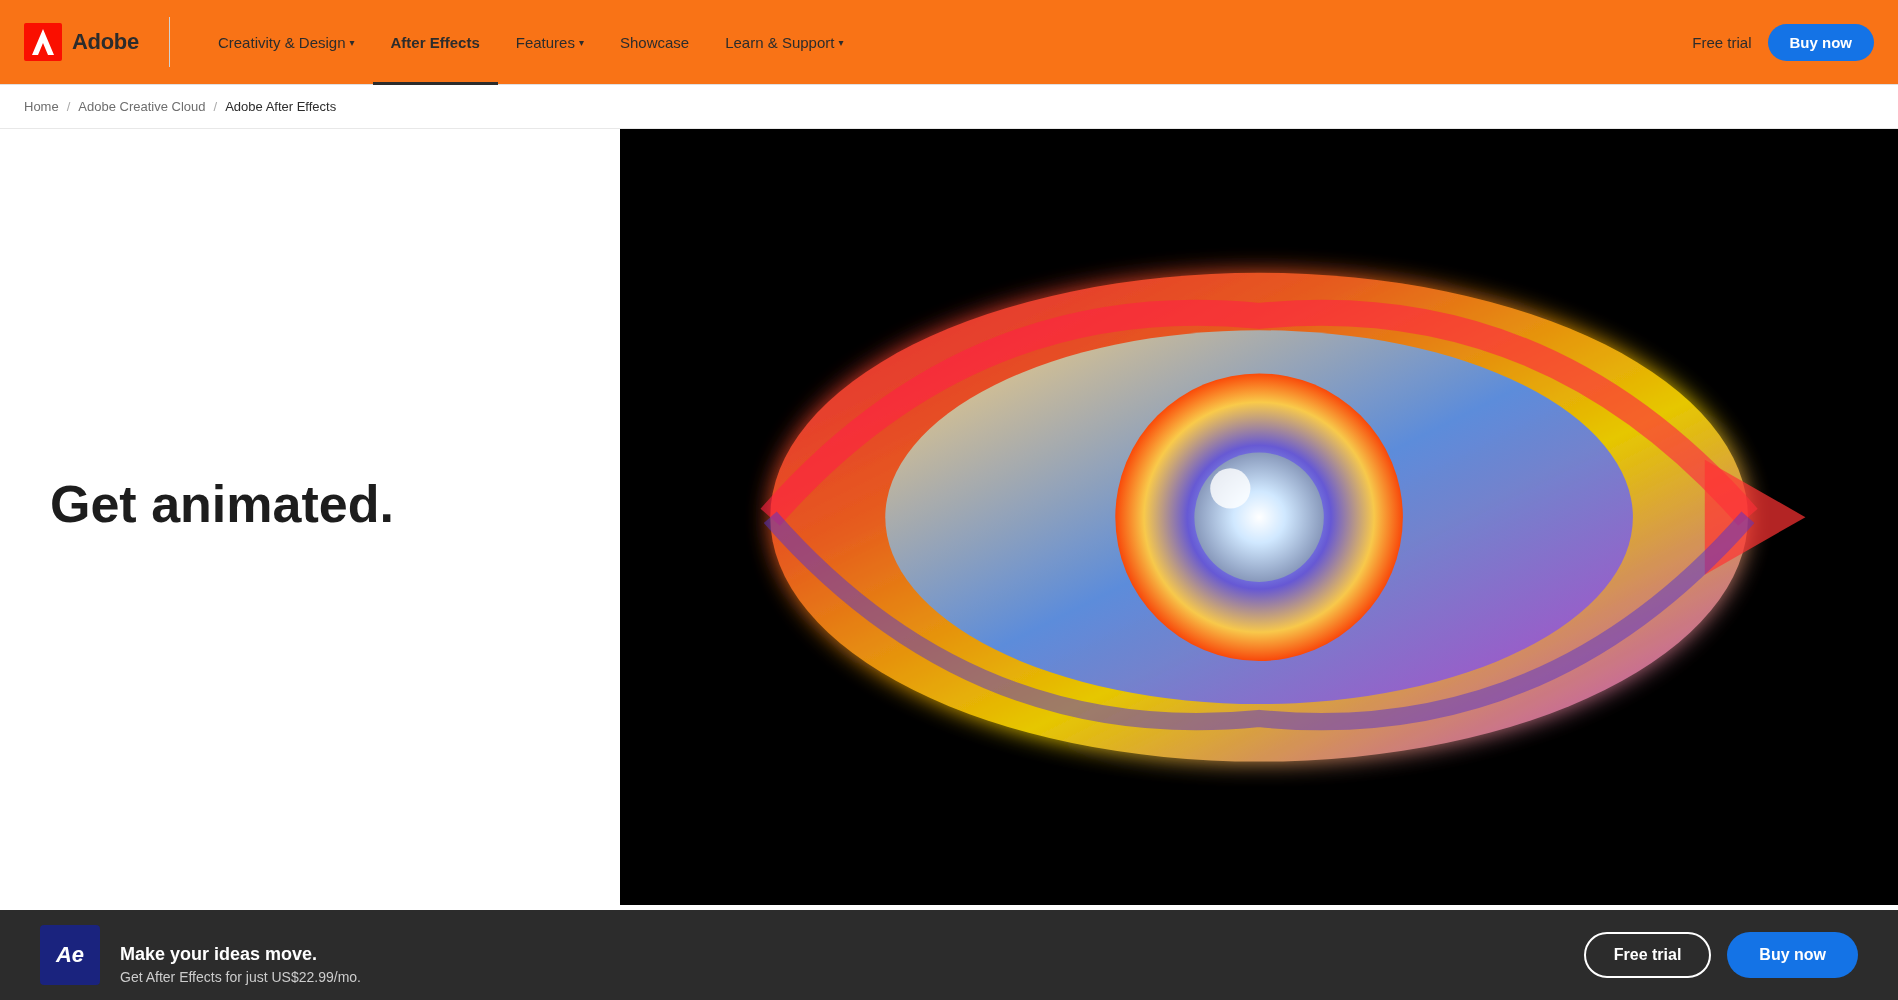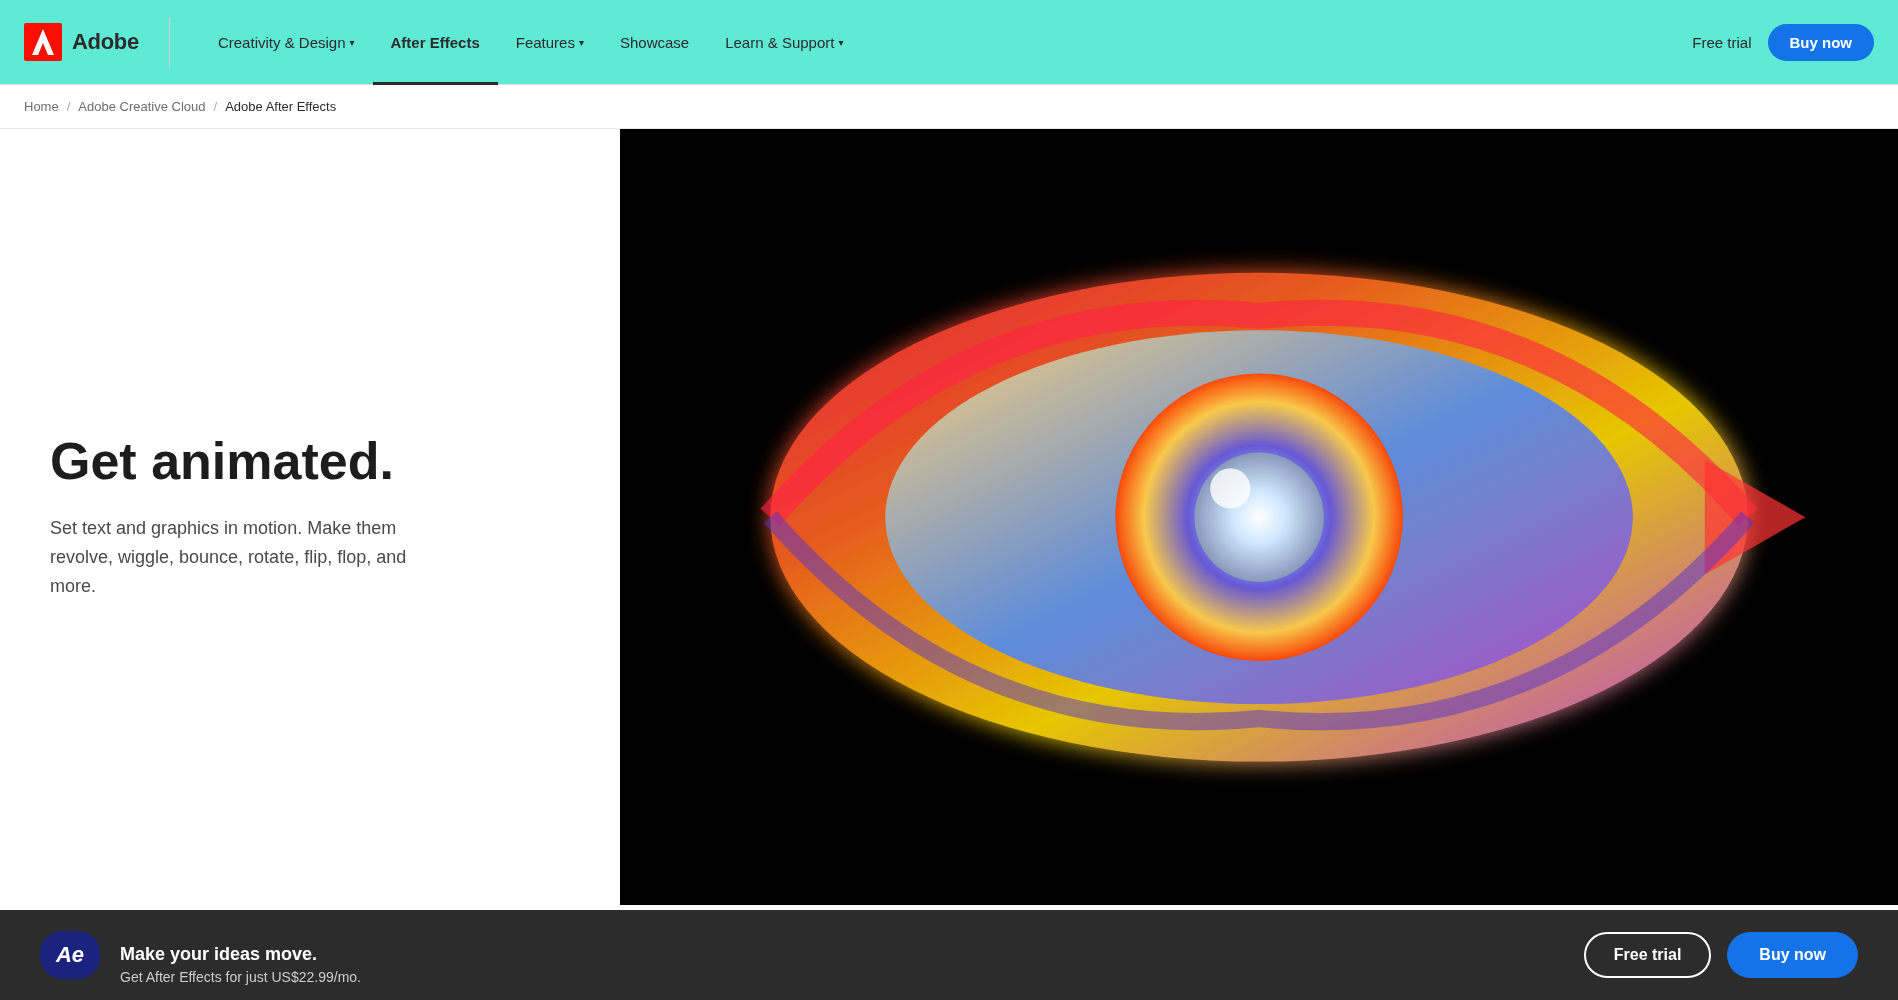--- a/index.html
+++ b/index.html
@@ -3,21 +3,21 @@
   <meta charset="utf-8">
   <style>
     * { margin: 0; padding: 0; box-sizing: border-box; }
     body { font-family: 'Adobe Clean', Arial, sans-serif; background: #fff; width: 1898px; min-height: 1000px; overflow-x: hidden; }
 
     
     .nav {
       display: flex;
       align-items: center;
       height: 85px;
-      background: #5eead4;
+      background: #f97316;
       border-bottom: 1px solid #e0e0e0;
       padding: 0 24px;
       position: relative;
       z-index: 10;
     }
     .nav-logo {
       display: flex;
       align-items: center;
       gap: 10px;
       margin-right: 30px;
@@ -175,23 +175,23 @@
       right: 0;
       height: 90px;
       background: #2c2c2c;
       display: flex;
       align-items: center;
       padding: 0 40px;
       z-index: 100;
     }
     .sticky-bar-logo {
       width: 60px;
-      height: 48px;
+      height: 60px;
       background: #1a237e;
-      border-radius: 22px;
+      border-radius: 4px;
       display: flex;
       align-items: center;
       justify-content: center;
       margin-right: 20px;
       flex-shrink: 0;
     }
     .sticky-bar-logo-text {
       color: #fff;
       font-size: 22px;
       font-weight: 700;
@@ -279,21 +279,20 @@
   <a href="#">Home</a>
   <span class="breadcrumb-sep">/</span>
   <a href="#">Adobe Creative Cloud</a>
   <span class="breadcrumb-sep">/</span>
   <span class="breadcrumb-current">Adobe After Effects</span>
 </div>
 
 <section class="hero">
   <div class="hero-left">
     <h1 class="hero-heading">Get animated.</h1>
-    <p class="hero-subheading">Set text and graphics in motion. Make them revolve, wiggle, bounce, rotate, flip, flop, and more.</p>
   </div>
   <div class="hero-right">
     <div class="eye-visual">
 
       <svg viewBox="0 0 800 480" width="90%" height="90%">
         <defs>
           <radialGradient id="eyeGrad1" cx="50%" cy="50%" r="50%">
             <stop offset="0%" stop-color="#ffffff"></stop>
             <stop offset="20%" stop-color="#a0c4ff"></stop>
             <stop offset="50%" stop-color="#6656d4"></stop>

